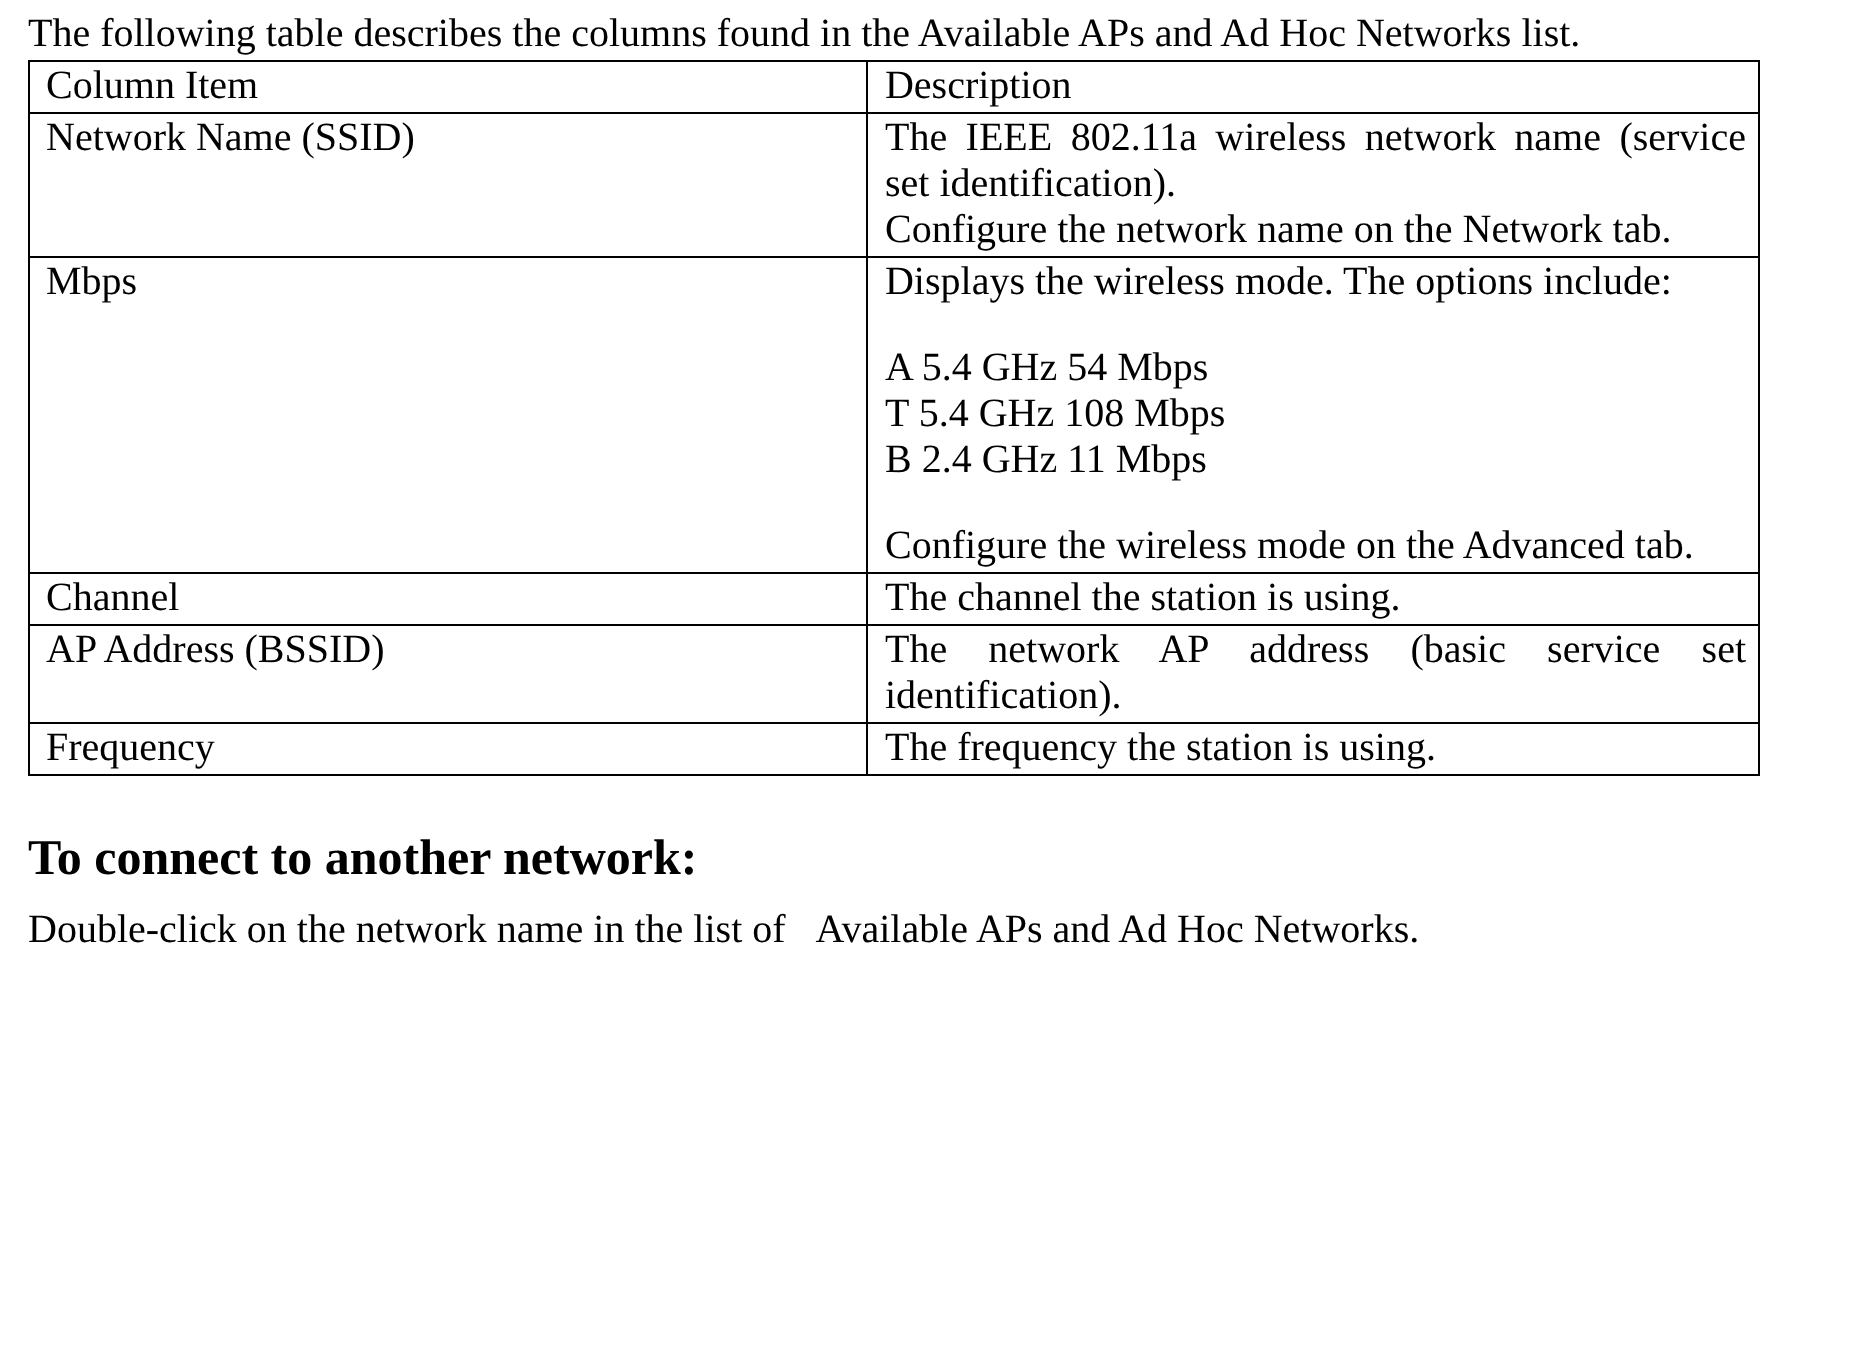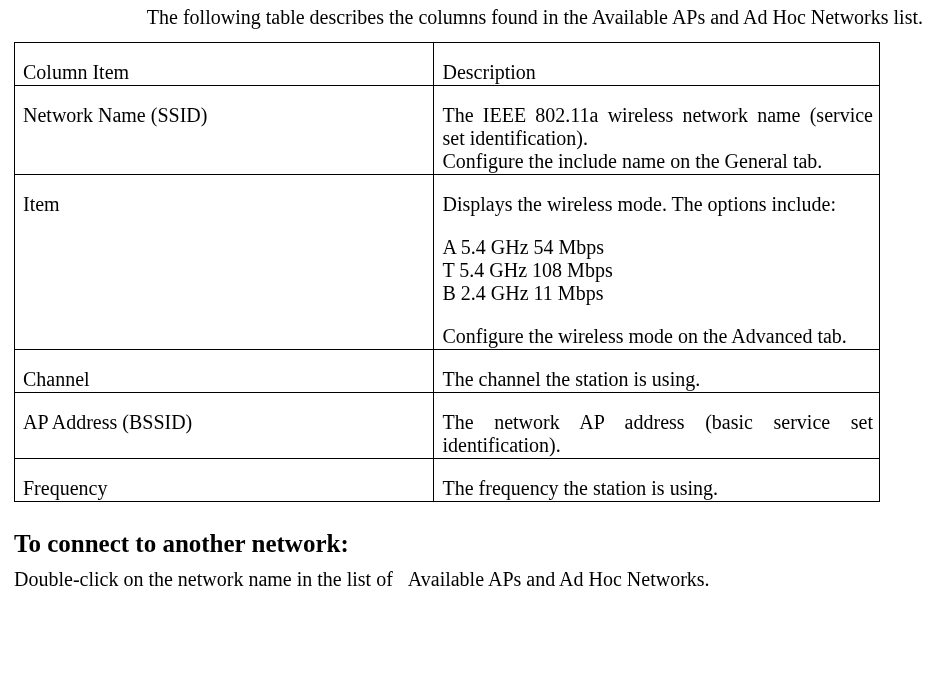--- a/index.html
+++ b/index.html
@@ -9,32 +9,31 @@
     }
     body {
       font-family: 'Times New Roman', Times, serif;
       font-size: 20px;
       color: #000;
       background: #fff;
       width: 931px;
       padding: 6px 8px 6px 14px;
     }
     .intro {
-      margin-bottom: 13px;
-      text-align: right;
+      margin-bottom: 1px;
     }
     table {
       border-collapse: collapse;
       width: 866px;
       margin-bottom: 28px;
     }
     td {
       border: 1px solid #000;
       vertical-align: top;
-      padding: 18px 6px 1px 8px;
+      padding: 1px 6px 1px 8px;
     }
     td.col-item {
       width: 420px;
     }
     td.col-desc {
       width: 446px;
     }
     .desc-justify {
       text-align: justify;
     }
@@ -62,25 +61,25 @@
 <table>
   <tbody>
       <tr>
     <td class="col-item">Column Item</td>
     <td class="col-desc">Description</td>
   </tr>
   <tr>
     <td class="col-item">Network Name (SSID)</td>
     <td class="col-desc">
       <span class="desc-block desc-justify">The IEEE 802.11a wireless network name (service set identification).</span>
-      <span class="desc-block desc-justify">Configure the include name on the General tab.</span>
+      <span class="desc-block desc-justify">Configure the network name on the Network tab.</span>
     </td>
   </tr>
   <tr>
-    <td class="col-item">Item</td>
+    <td class="col-item">Mbps</td>
     <td class="col-desc">
       <span class="desc-block desc-justify">Displays the wireless mode. The options include:</span>
       <span class="desc-block spacer"></span>
       <span class="desc-block">A 5.4 GHz 54 Mbps</span>
       <span class="desc-block">T 5.4 GHz 108 Mbps</span>
       <span class="desc-block">B 2.4 GHz 11 Mbps</span>
       <span class="desc-block spacer"></span>
       <span class="desc-block desc-justify">Configure the wireless mode on the Advanced tab.</span>
     </td>
   </tr>

